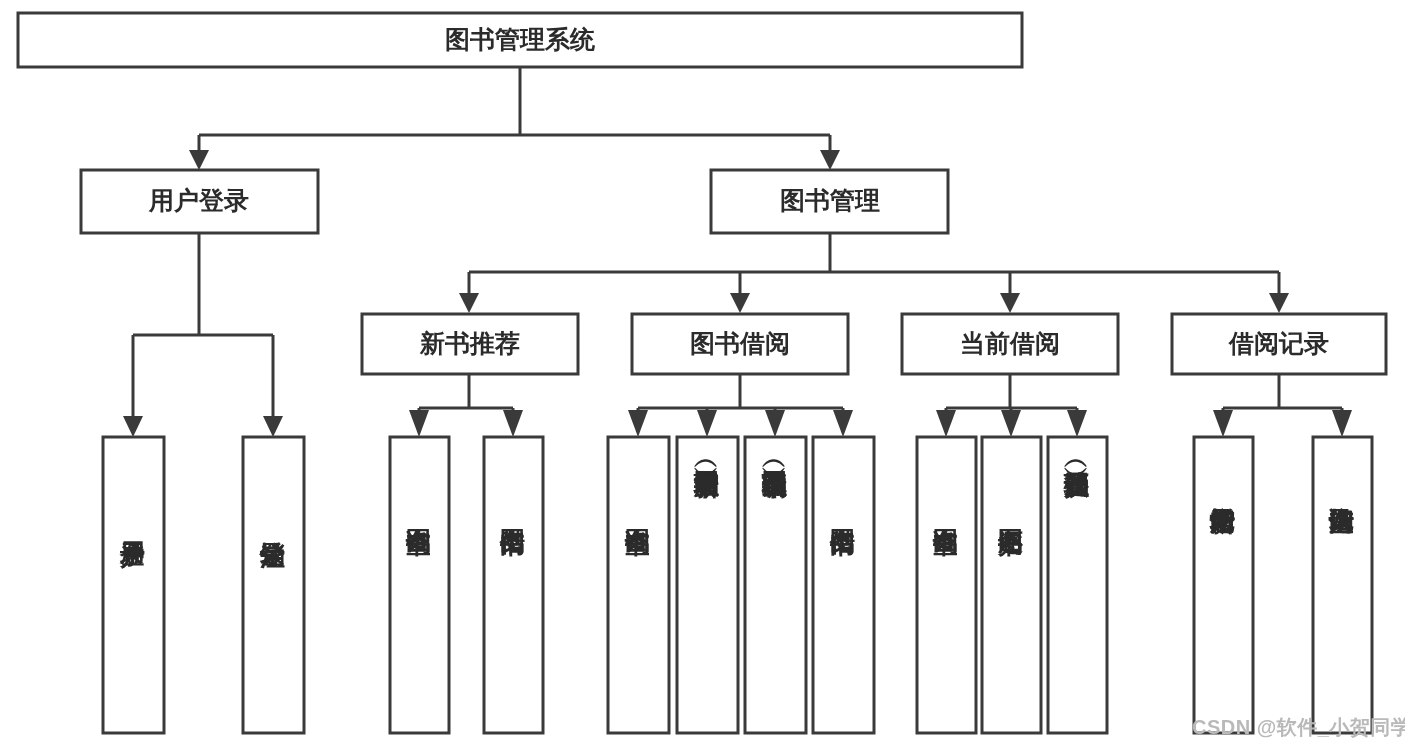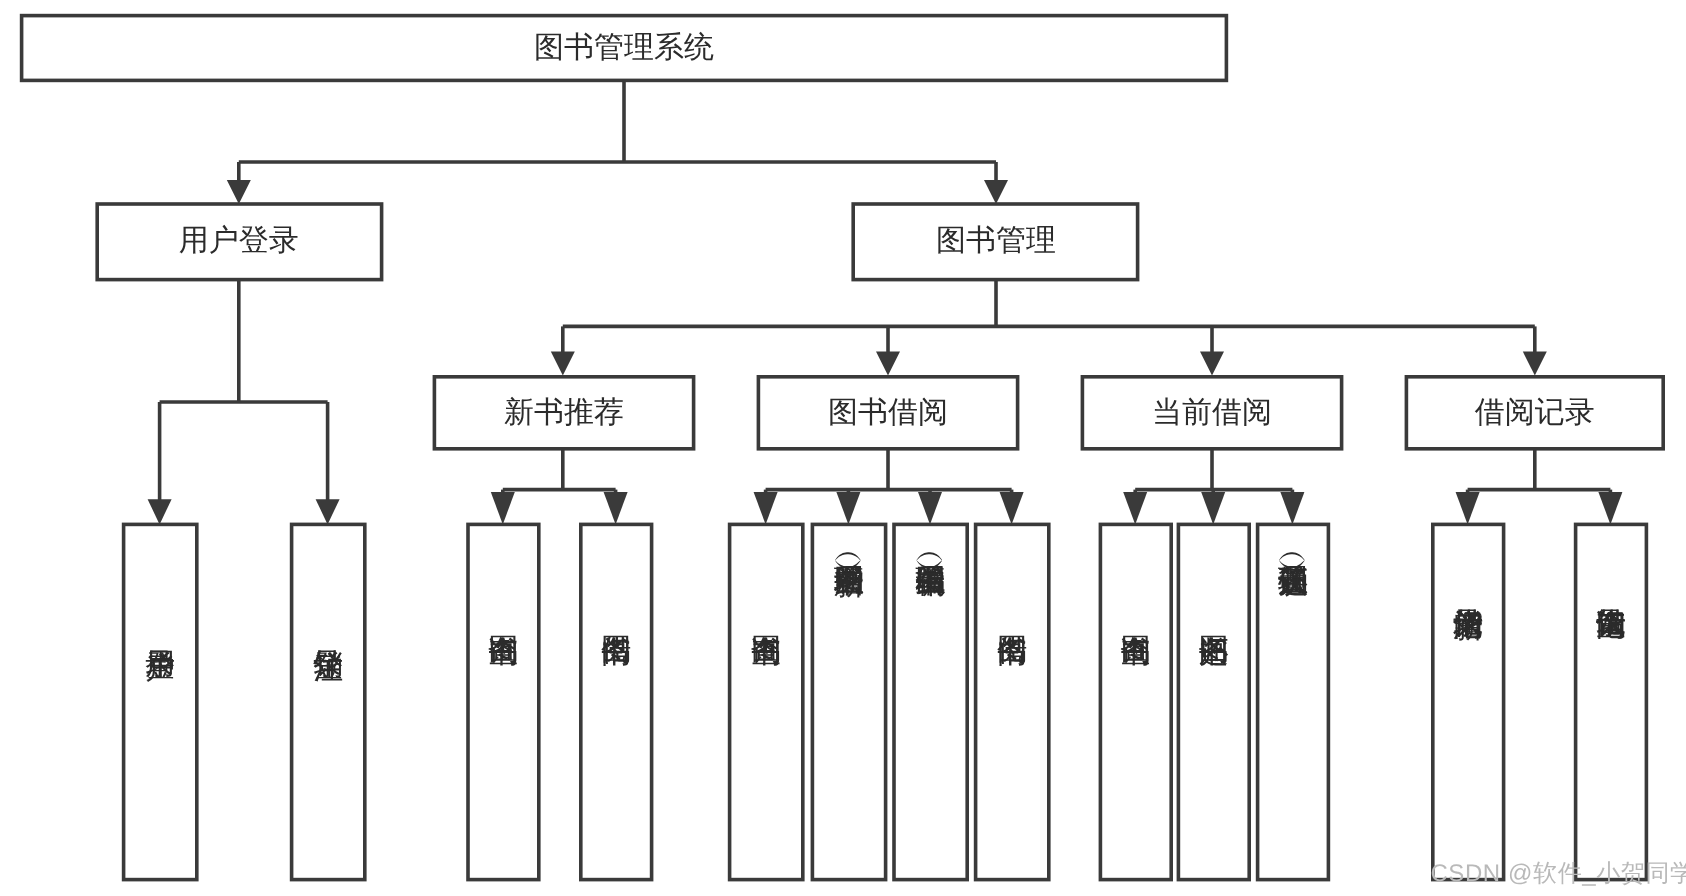--- a/index.html
+++ b/index.html
@@ -11,20 +11,21 @@
     width: 1405px;
     height: 747px;
     font-family: "Liberation Sans", "DejaVu Sans", sans-serif;
     overflow: hidden;
     position: relative;
   }
   #diagram-root {
     position: relative;
     width: 1405px;
     height: 728px;
+    font-weight: bold;
   }
   svg.diagram-canvas {
     position: absolute;
     left: 0;
     top: 0;
     width: 1405px;
     height: 747px;
   }
   .node-box {
     fill: #ffffff;

